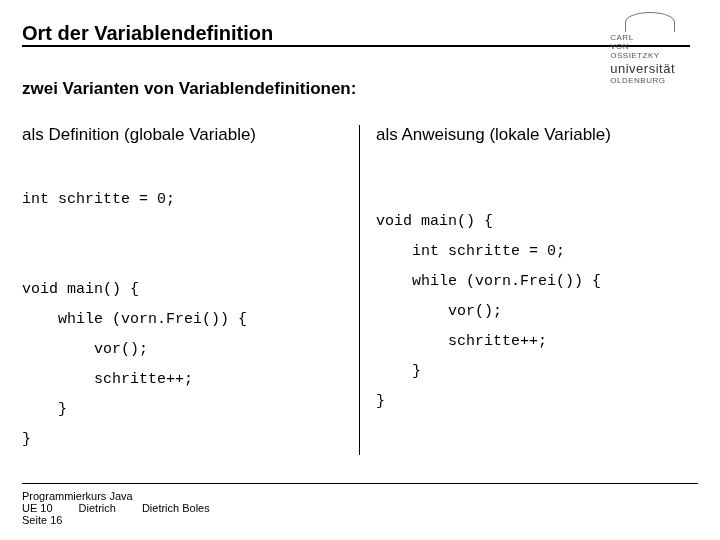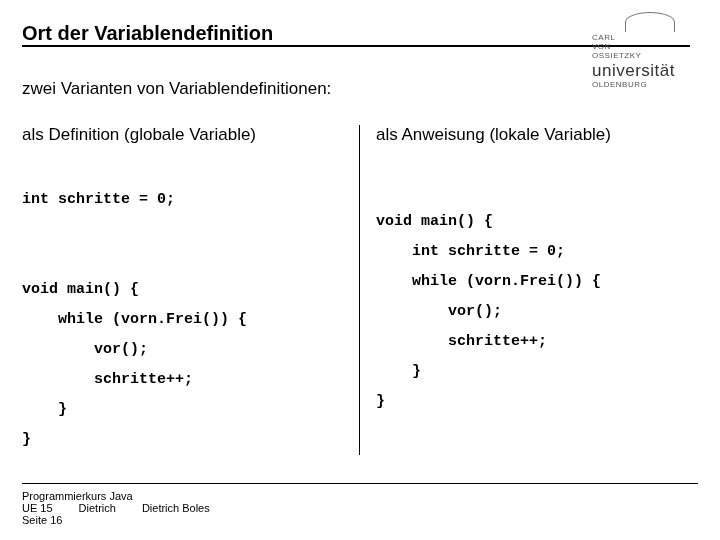--- a/index.html
+++ b/index.html
@@ -23,31 +23,31 @@
   .logo {
     position: absolute; top: 12px; right: 45px;
     text-align: left; font-size: 8px; line-height: 1.1;
     letter-spacing: 0.5px; color: #555;
   }
   .logo .arc {
     width: 50px; height: 20px; border: 1px solid #777;
     border-bottom: none; border-radius: 50px 50px 0 0 / 20px 20px 0 0;
     margin: 0 0 2px auto;
   }
-  .logo .uni { font-size: 17px; color: #333; margin-top: 2px; }
+  .logo .uni { font-size: 13px; color: #333; margin-top: 2px; }
   .content { padding: 16px 22px 0 22px; }
-  .intro { font-size: 17px; margin-bottom: 26px; }
+  .intro { font-size: 17px; margin-bottom: 26px; font-weight: bold; }
   .columns { display: flex; }
   .col { width: 50%; padding-right: 12px; position: relative; }
   .col.left { border-right: 1px solid #000; }
   .col.right { padding-left: 16px; padding-right: 0; }
   .subheading { font-size: 17px; margin-bottom: 40px; }
   .code {
     font-family: "Courier New", Courier, monospace;
-    font-size: 15px; font-weight: bold;
+    font-size: 15px; font-weight: normal;
     white-space: pre; line-height: 2.0;
   }
   .footer {
     position: absolute; left: 22px; right: 22px; bottom: 14px;
     border-top: 1px solid #000;
     display: flex; justify-content: space-between;
     font-size: 11px; padding-top: 6px; color: #000; flex-direction: column;
   }
   .footer .mid { display: flex; gap: 26px; }
 </style>
@@ -91,18 +91,18 @@
         schritte++;
     }
 }</div>
     </div>
   </div>
 </div>
 
 <div class="footer">
   <div>Programmierkurs Java</div>
   <div class="mid">
-    <span>UE 15</span>
+    <span>UE 10</span>
     <span>Dietrich</span>
     <span>Dietrich Boles</span>
   </div>
   <div>Seite 16</div>
 </div>
 
 </body></html>

